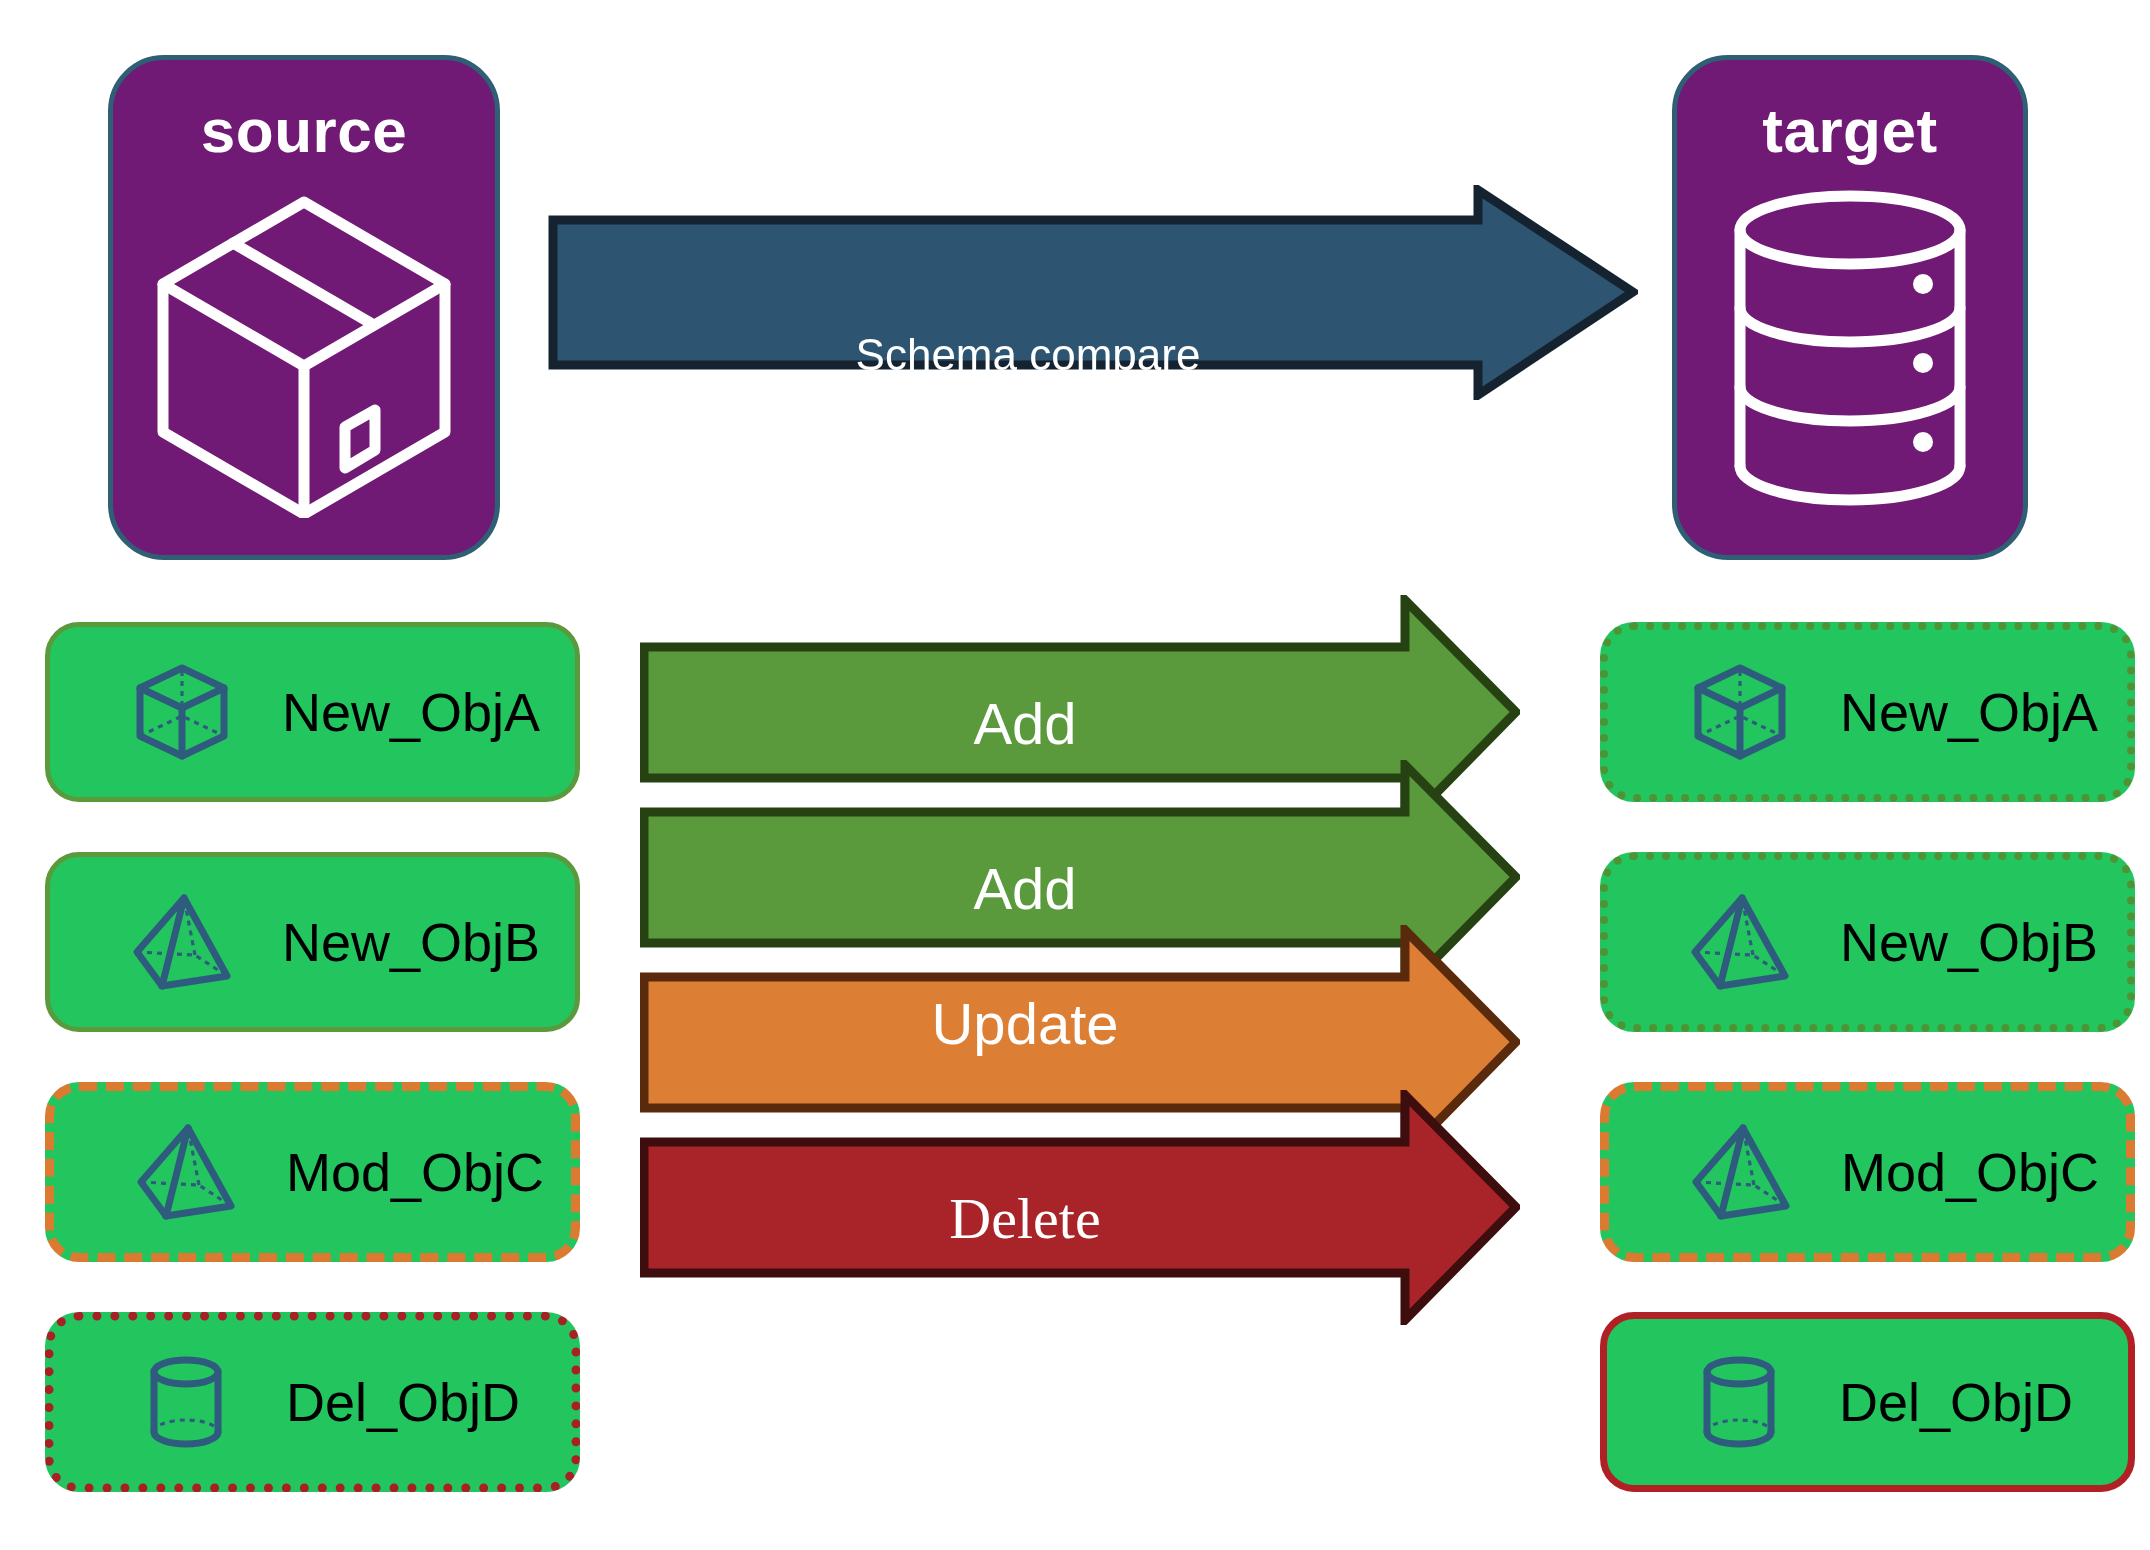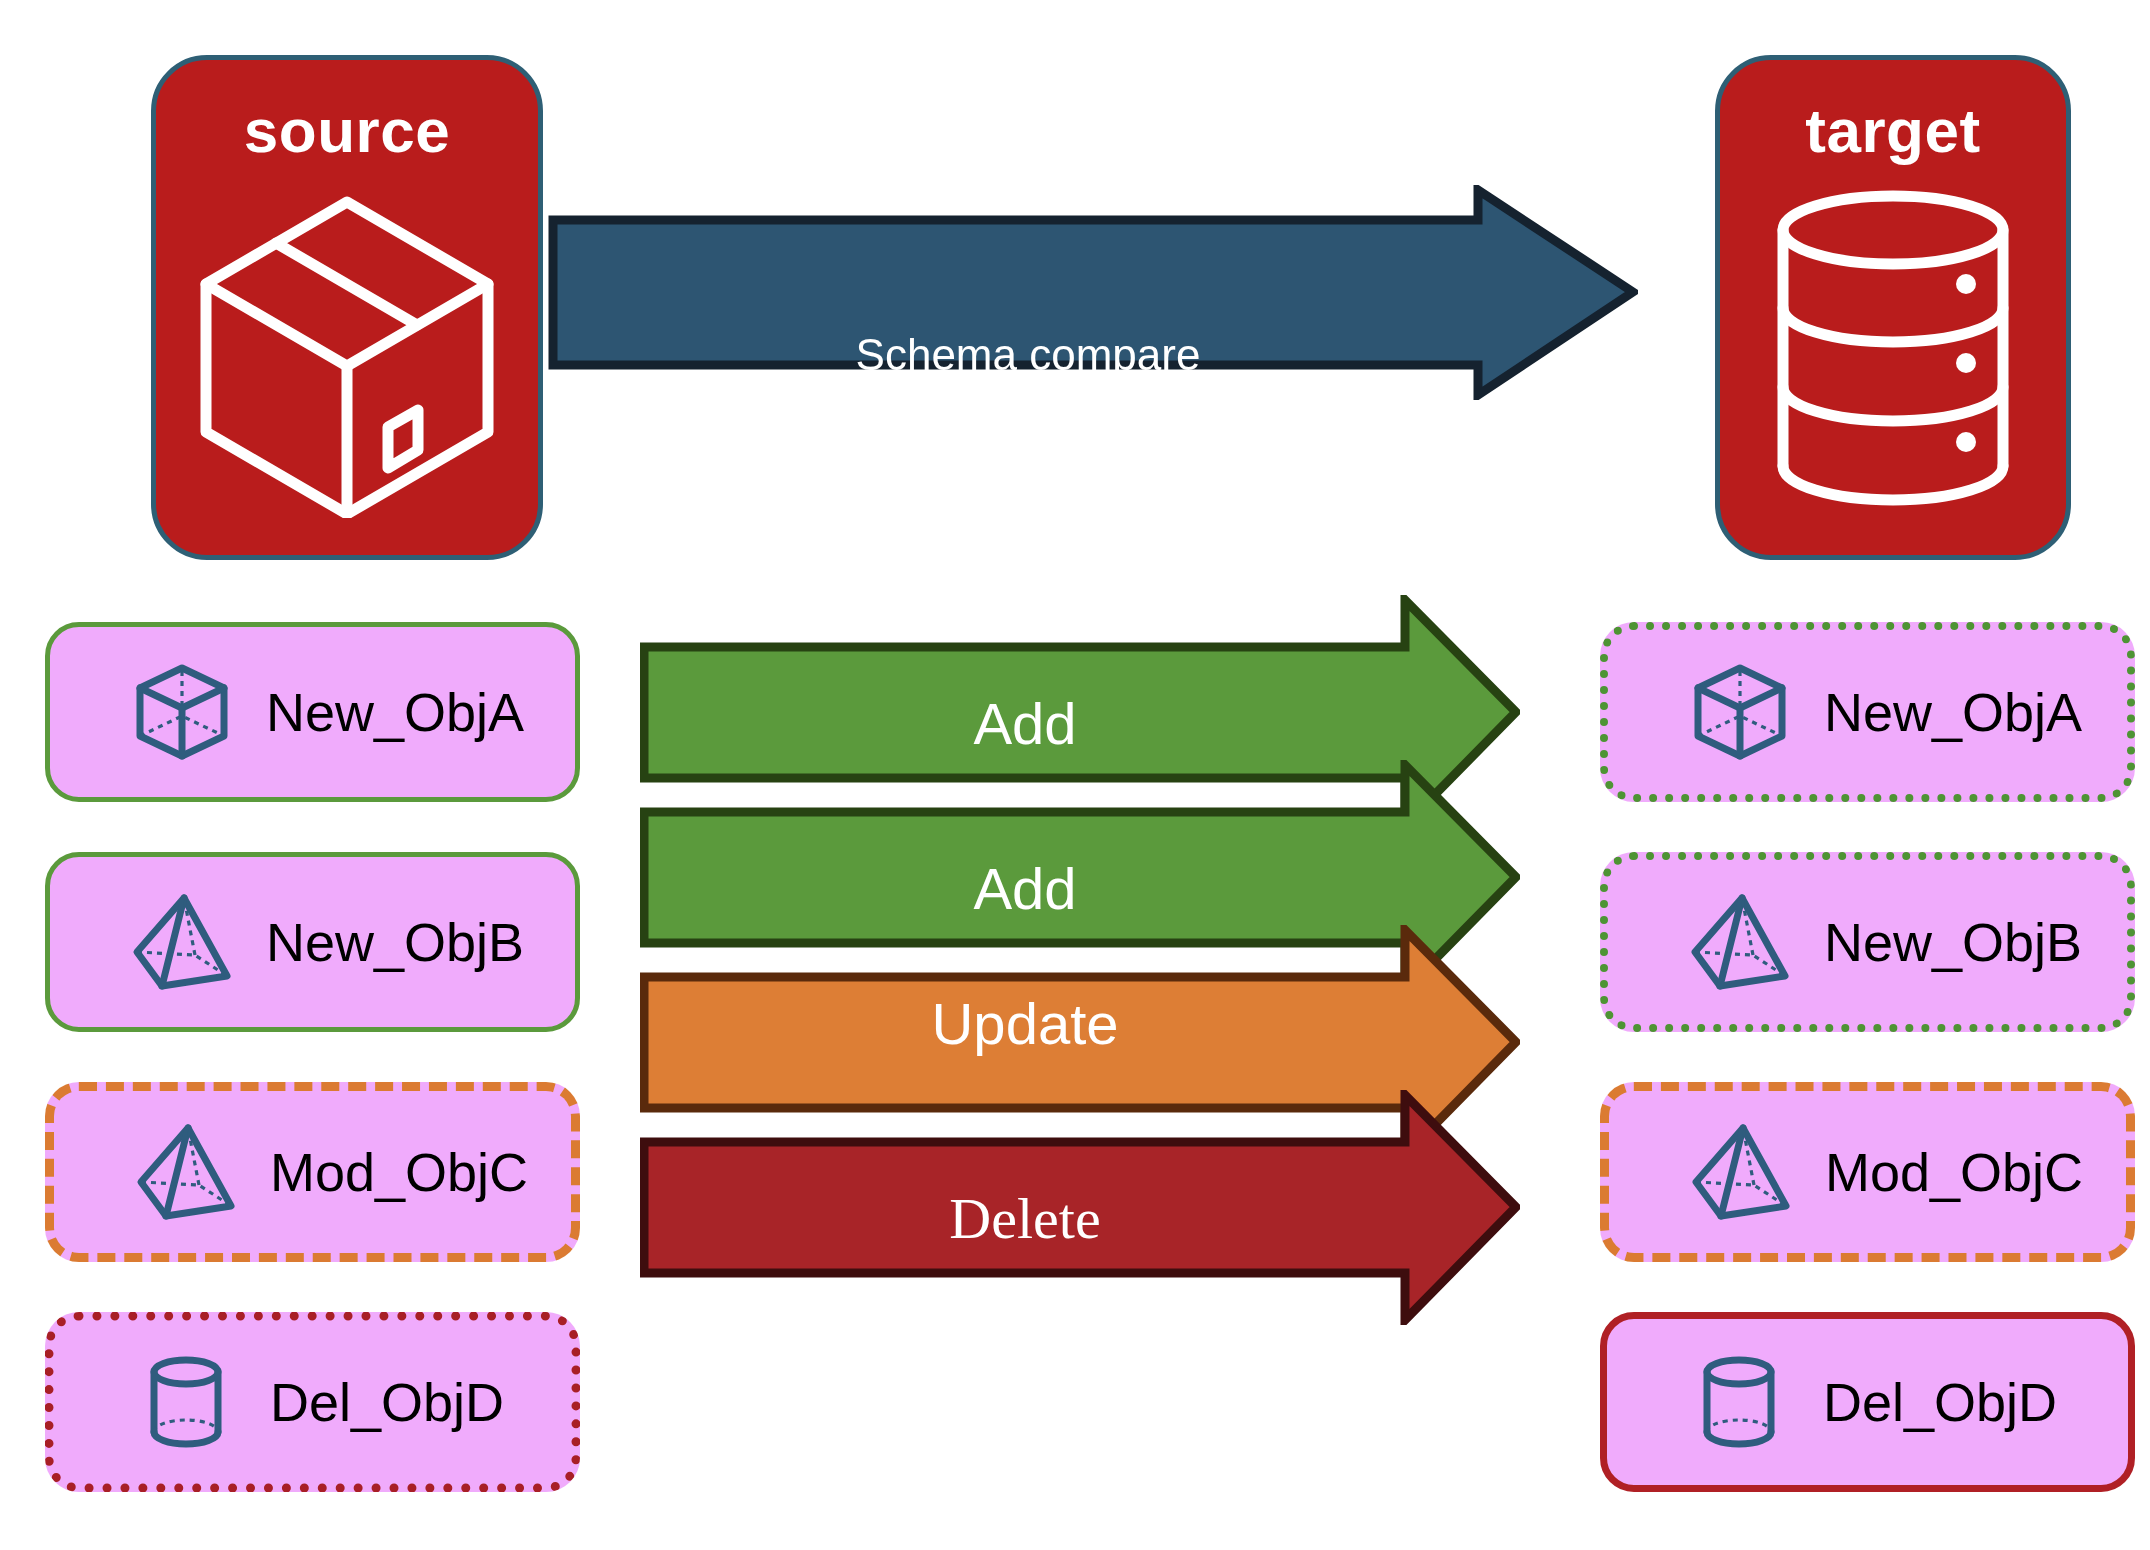--- a/index.html
+++ b/index.html
@@ -15,27 +15,26 @@
     width: 2150px;
     height: 1550px;
     background: #ffffff;
     overflow: hidden;
   }
 
   
   .endpoint {
     position: absolute;
     box-sizing: border-box;
-    background: #b91c1c;
+    background: #701a75;
     border: 5px solid #2E5F75;
     border-radius: 56px;
     display: flex;
     flex-direction: column;
     align-items: center;
-    margin-left: 43px;
   }
   .endpoint-title {
     color: #ffffff;
     font-size: 62px;
     font-weight: bold;
     letter-spacing: 0.5px;
     margin-top: 40px;
     line-height: 1;
   }
   .endpoint-icon {
@@ -64,24 +63,25 @@
     top: 285px;
     width: 960px;
     text-align: center;
     margin-top: 45px;
   }
 
   
   .obj-card {
     position: absolute;
     box-sizing: border-box;
-    background: #f0abfc;
+    background: #22c55e;
     border-radius: 34px;
     display: flex;
     align-items: center;
+    gap: 16px;
   }
   .obj-icon {
     flex: 0 0 auto;
     margin-left: 78px;
     display: flex;
     align-items: center;
     justify-content: center;
     width: 108px;
     height: 108px;
   }

